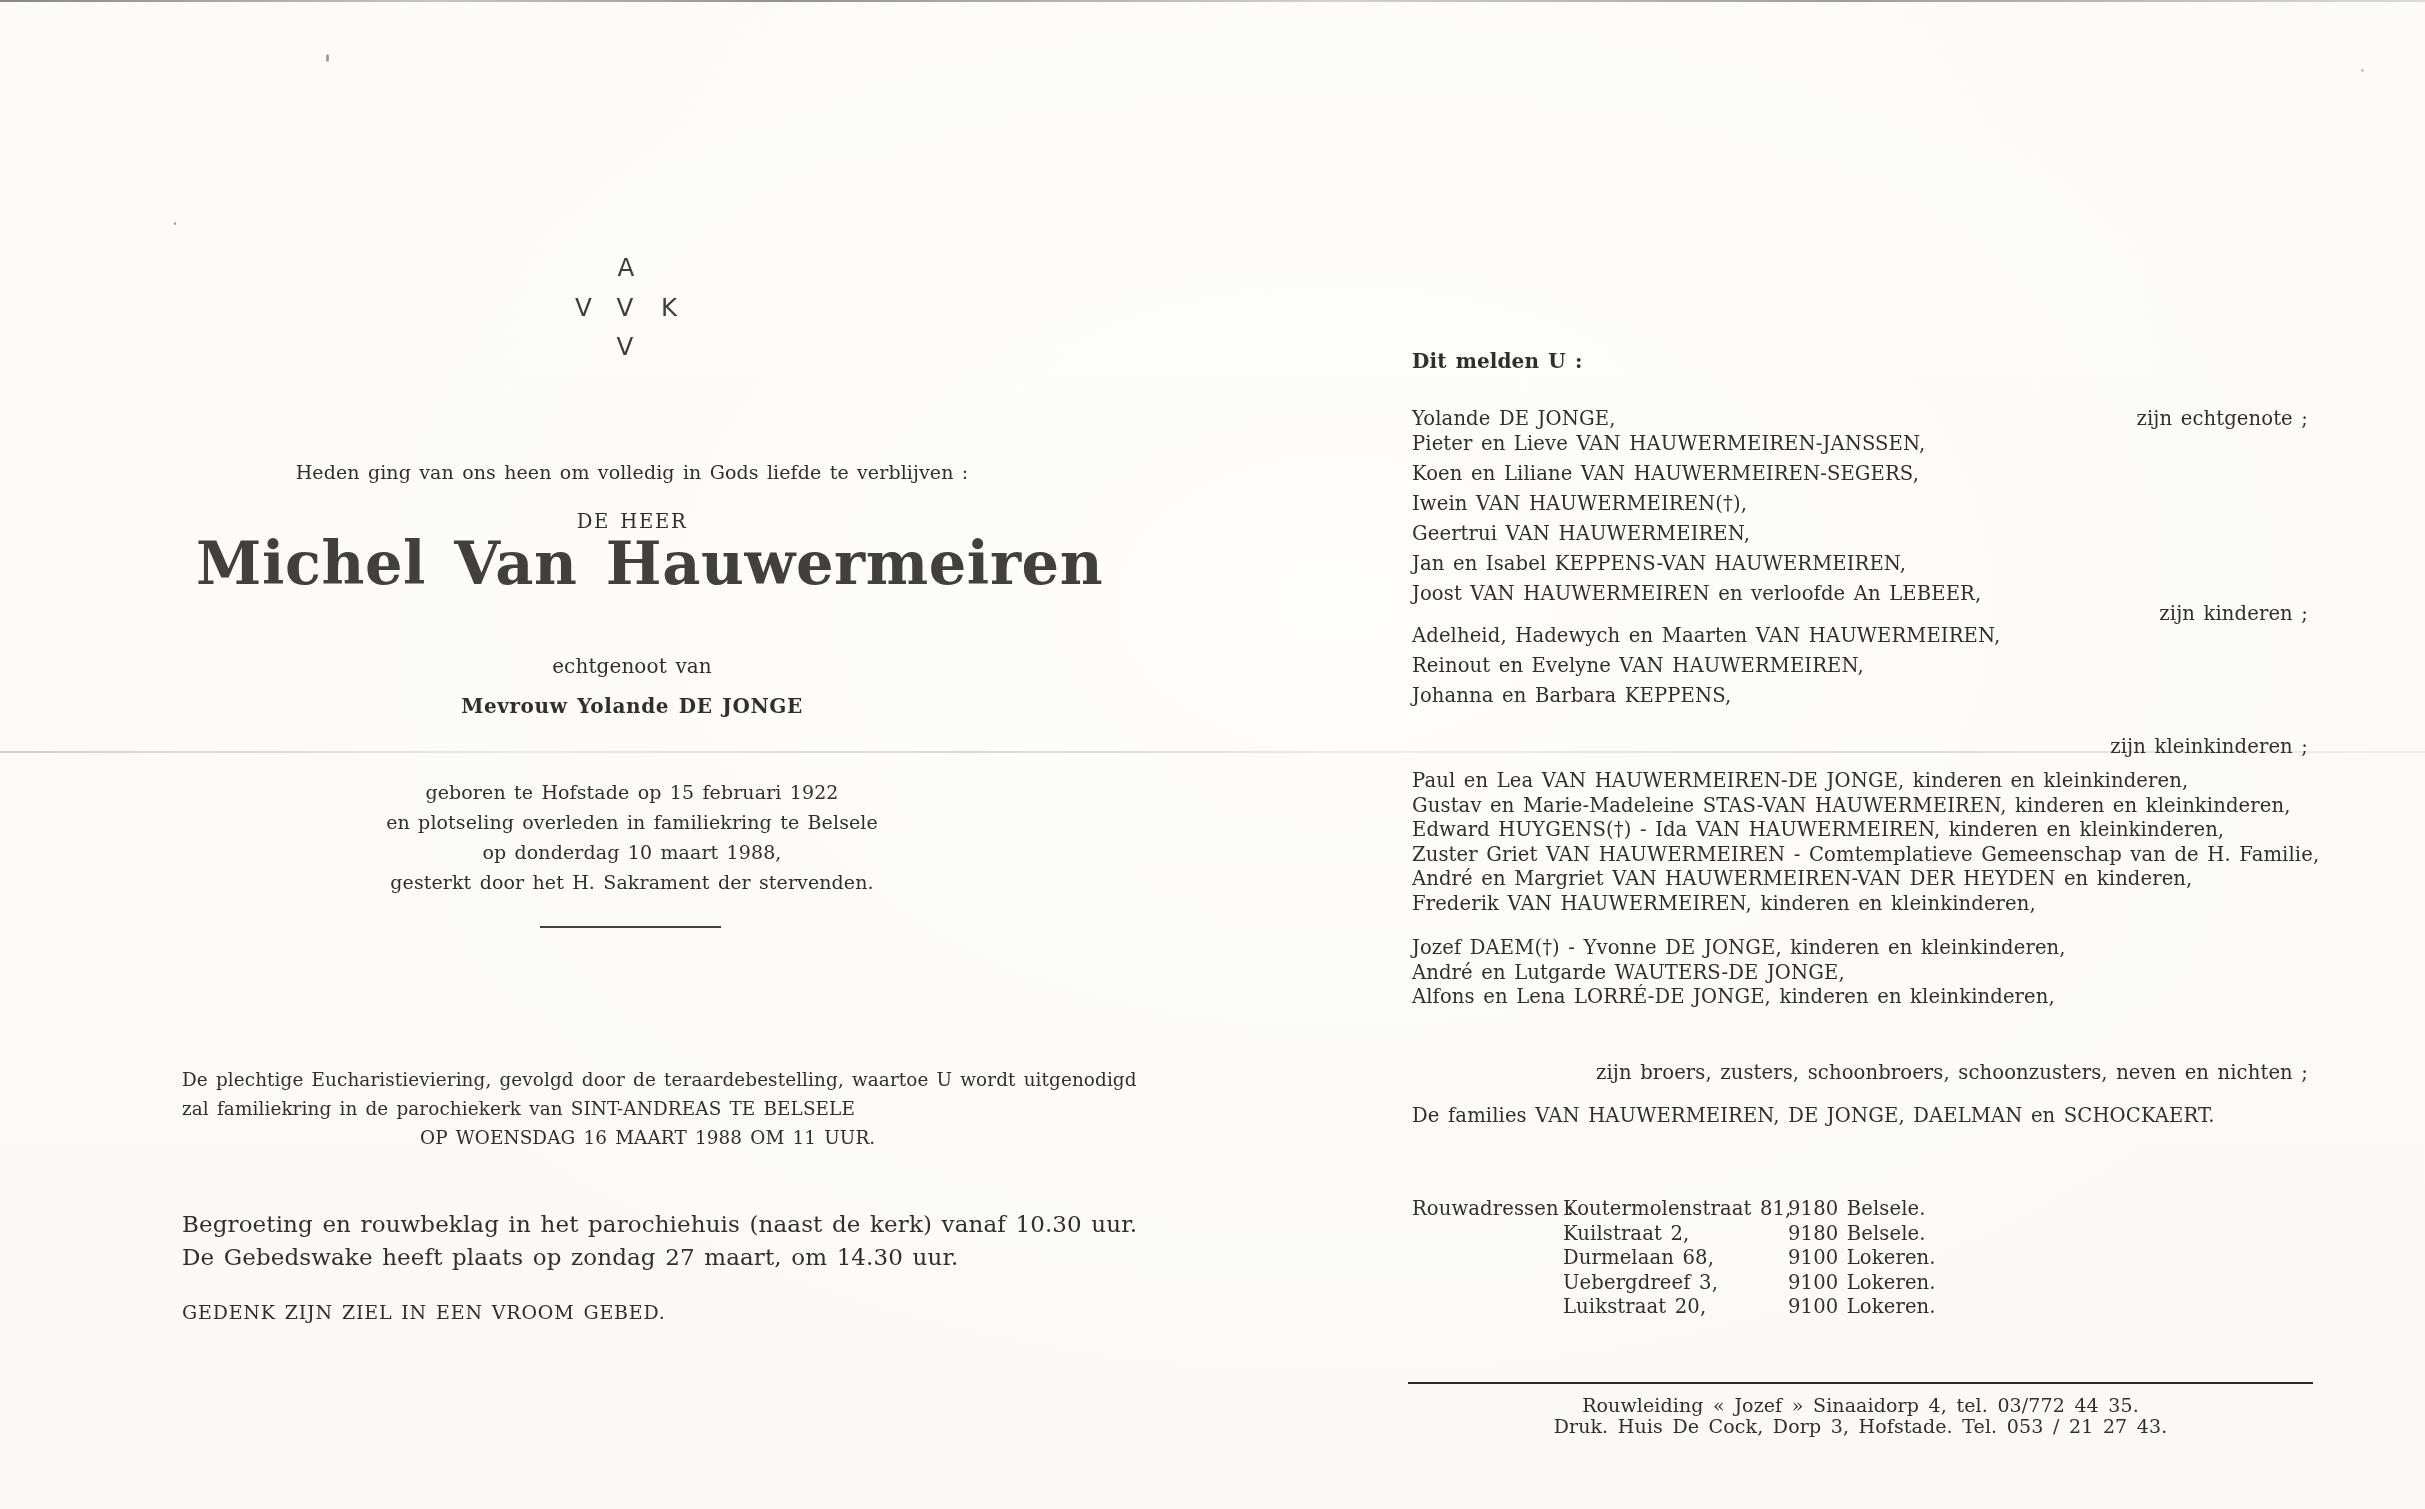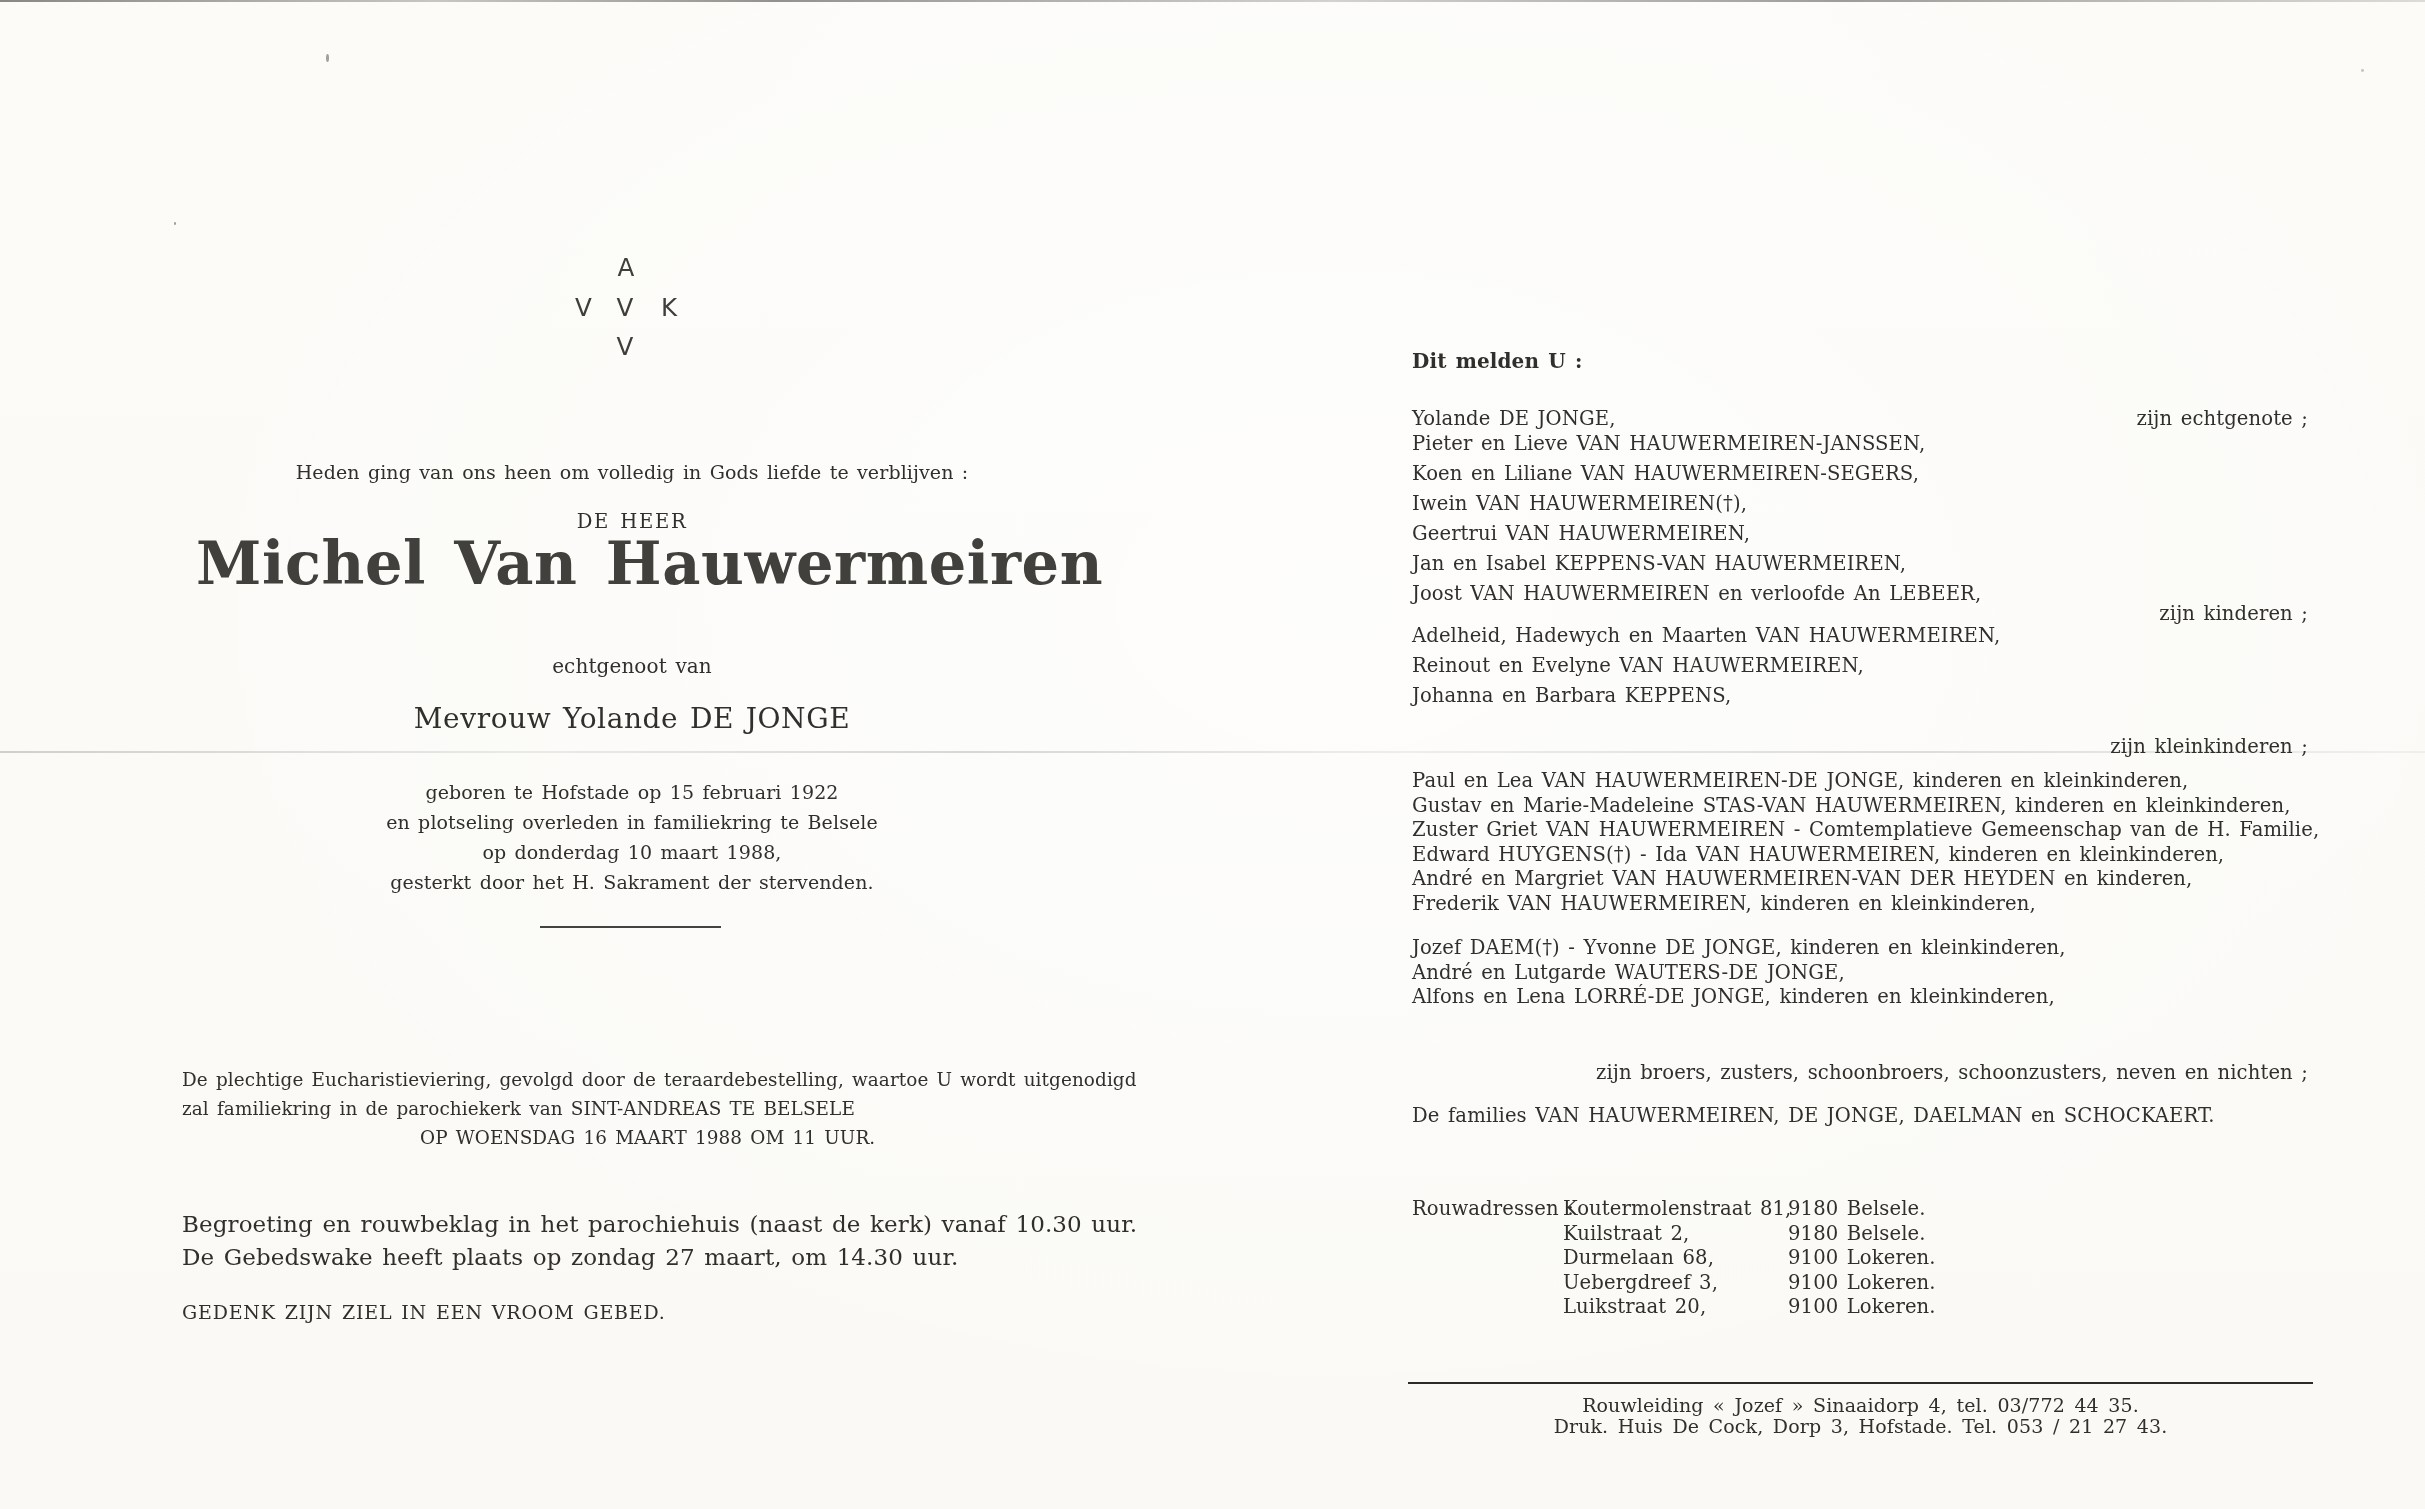--- a/index.html
+++ b/index.html
@@ -46,21 +46,21 @@
     font-family: "DejaVu Sans", "Liberation Sans", sans-serif;
     font-size: 24.6px; color: #403e3a; letter-spacing: 0;
   }
   .monogram span { position: absolute; transform: translateX(-50%); }
 
   
   .intro      { font-size: 19px; }
   .salutation { font-size: 19.6px; letter-spacing: 1.7px; }
   .deceased   { font-size: 59px; color: #42403c; letter-spacing: 0.6px; word-spacing: 0.12em; }
   .spouse-of  { font-size: 20px; }
-  .spouse-nm  { font-size: 28px; letter-spacing: 0.6px; }
+  .spouse-nm  { font-size: 20px; letter-spacing: 0.6px; font-weight: bold; }
   .life       { font-size: 19px; line-height: 30px; }
   .divider    { position: absolute; left: 540px; top: 926px; width: 181px; height: 1.7px; background: #44423e; }
   .service    { font-size: 18.4px; line-height: 29px; }
   .service .indent { padding-left: 238px; }
   .smalltext  { font-size: 23px; }
   .closing    { font-size: 19px; letter-spacing: 0.8px; }
 
   
   .announce   { font-size: 20px; font-weight: bold; }
   .fam        { font-size: 19.6px; }
@@ -149,22 +149,22 @@
     <div class="abs group lh53" style="left:1412px; top:621px;">
       <div>Adelheid, Hadewych en Maarten VAN HAUWERMEIREN,</div>
       <div>Reinout en Evelyne VAN HAUWERMEIREN,</div>
       <div>Johanna en Barbara KEPPENS,</div>
     </div>
     <p class="abs fam rightcol" style="left:1412px; top:715px; width:896px;">zijn kleinkinderen ;</p>
 
     <div class="abs group lh44" style="left:1412px; top:769px;">
       <div>Paul en Lea VAN HAUWERMEIREN-DE JONGE, kinderen en kleinkinderen,</div>
       <div>Gustav en Marie-Madeleine STAS-VAN HAUWERMEIREN, kinderen en kleinkinderen,</div>
+      <div>Edward HUYGENS(†) - Ida VAN HAUWERMEIREN, kinderen en kleinkinderen,</div>
       <div>Zuster Griet VAN HAUWERMEIREN - Comtemplatieve Gemeenschap van de H. Familie,</div>
-      <div>Edward HUYGENS(†) - Ida VAN HAUWERMEIREN, kinderen en kleinkinderen,</div>
       <div>André en Margriet VAN HAUWERMEIREN-VAN DER HEYDEN en kinderen,</div>
       <div>Frederik VAN HAUWERMEIREN, kinderen en kleinkinderen,</div>
     </div>
 
     <div class="abs group lh44" style="left:1412px; top:936px;">
       <div>Jozef DAEM(†) - Yvonne DE JONGE, kinderen en kleinkinderen,</div>
       <div>André en Lutgarde WAUTERS-DE JONGE,</div>
       <div>Alfons en Lena LORRÉ-DE JONGE, kinderen en kleinkinderen,</div>
     </div>
 

